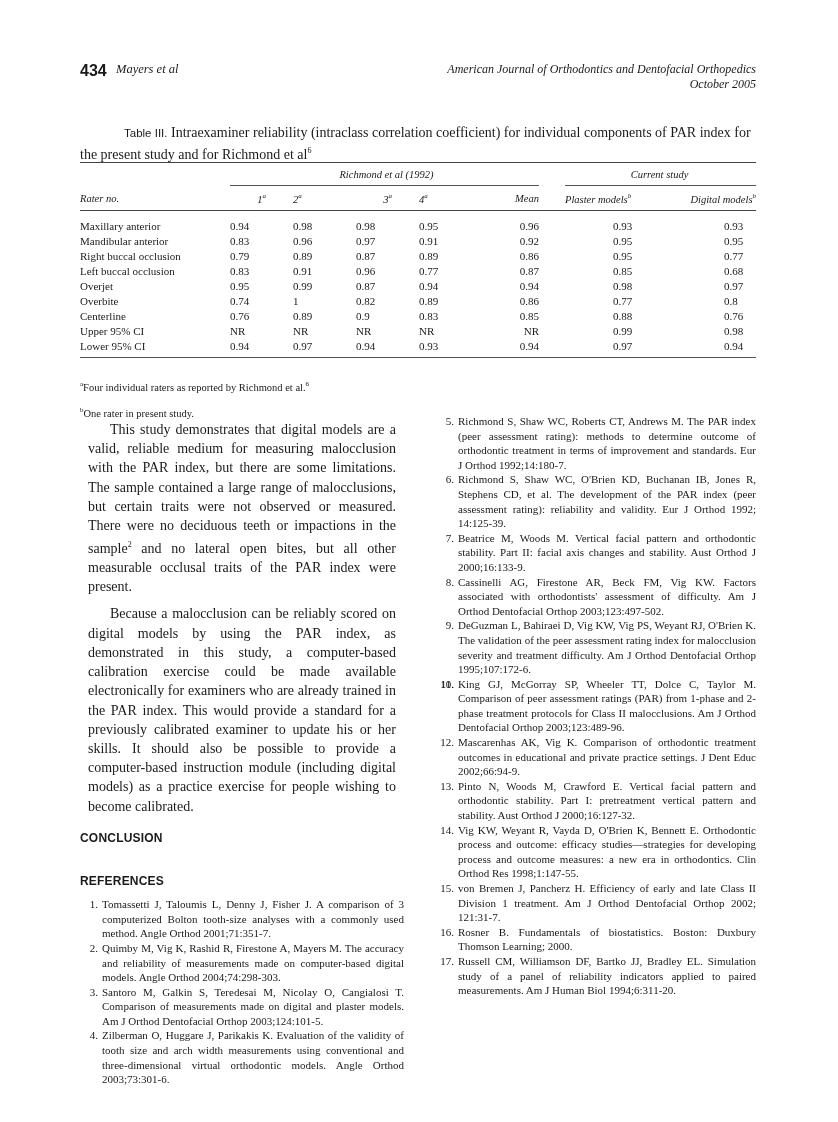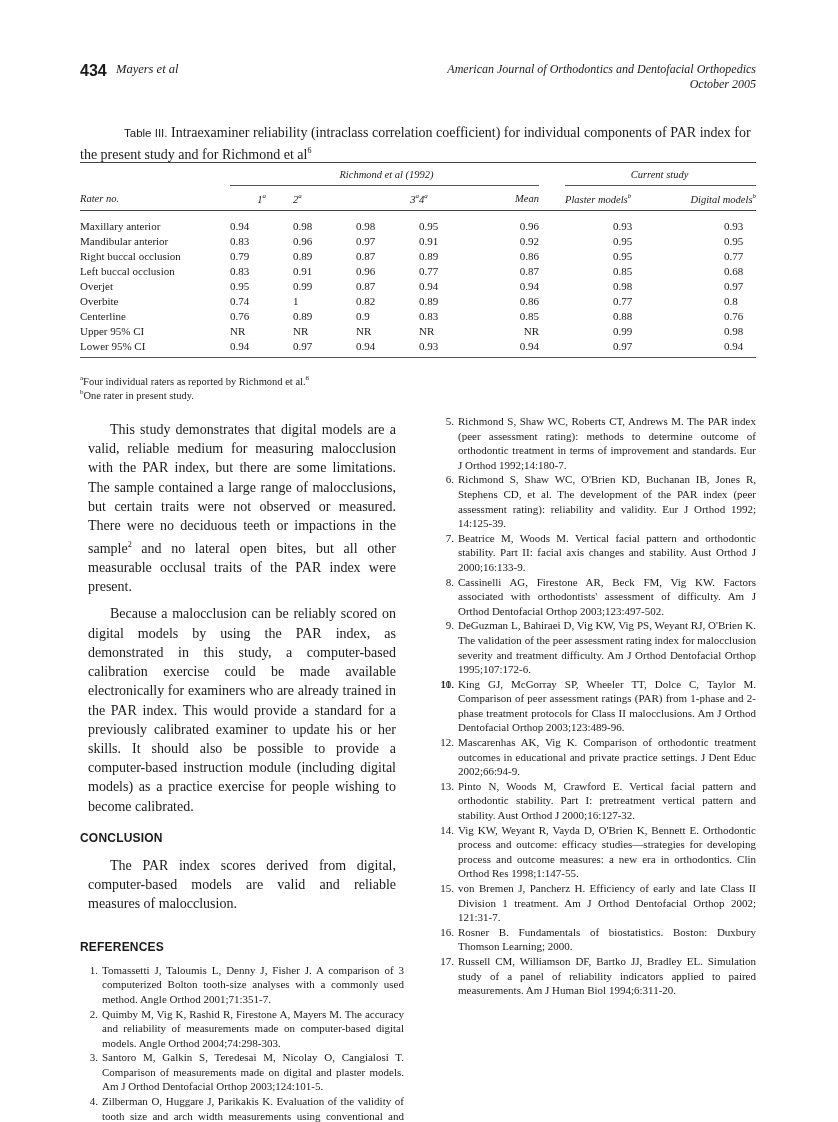--- a/index.html
+++ b/index.html
@@ -19,21 +19,21 @@
   .par-table td, .par-table th { padding: 0; height: 15px; }
   .par-table .group-row th { height: 22px; vertical-align: middle; }
   .group-line { border-bottom: 1px solid #555; }
   .par-table .col-row th { height: 24px; border-bottom: 1.6px solid #444; vertical-align: middle; }
   .par-table .first-body td { padding-top: 7px; }
   .par-table .last-body td { padding-bottom: 4px; border-bottom: 1.6px solid #555; }
   .par-table td.lab { text-align: left; width: 150px; }
   .par-table td.num { text-align: left; }
   .par-table th sup { font-size: 7px; }
 
-  .footnotes { position: absolute; left: 80px; top: 373px; font-size: 10.5px; line-height: 11px; }
+  .footnotes { position: absolute; left: 80px; top: 373px; font-size: 10.5px; line-height: 22px; }
   .footnotes sup { font-size: 7px; }
 
   .col-left { position: absolute; left: 80px; width: 324px; top: 412px; font-size: 14px; line-height: 19.2px; text-align: justify; }
   .col-left p { margin: 8px; text-indent: 22px; }
   .section-heading { font-family: "Liberation Sans", sans-serif; font-weight: bold; font-size: 12px; margin: 12px 0 4px 0; letter-spacing: 0.2px; }
   .conclusion-heading { margin-top: 13px; }
   .refs-heading { margin-top: 24px; margin-bottom: 6px; }
 
   .ref-list { margin: 0; padding: 0; list-style: none; font-size: 11px; line-height: 14.6px; text-align: justify; }
   .ref-list li { position: relative; padding-left: 22px; }
@@ -85,21 +85,21 @@
           <div class="group-line" style="margin-right:4px;"></div>
         </th>
       <th colspan="2" style="height:0; padding:0 0 0 22px;">
           <div class="group-line"></div>
         </th>
     </tr>
     <tr class="col-row">
       <th style="text-align:left;"><span>Rater no.</span></th>
       <th style="text-align:center;"><span>1</span><sup>a</sup></th>
       <th style="text-align:left;"><span>2</span><sup>a</sup></th>
-      <th style="text-align:right;"><span>3</span><sup>a</sup></th>
+      <th style="text-align:center;"><span>3</span><sup>a</sup></th>
       <th style="text-align:left;"><span>4</span><sup>a</sup></th>
       <th style="text-align:right; padding-right:4px;"><span>Mean</span></th>
       <th style="text-align:left; padding-left:22px;"><span>Plaster models</span><sup>b</sup></th>
       <th style="text-align:right;"><span>Digital models</span><sup>b</sup></th>
     </tr>
   </thead>
   <tbody id="table-body">
       <tr class="first-body">
         <td class="lab">Maxillary anterior</td>
         <td class="num">0.94</td>
@@ -195,21 +195,20 @@
 
 <div class="footnotes">
   <div><sup>a</sup><span>Four individual raters as reported by Richmond et al.</span><sup>6</sup></div>
   <div><sup>b</sup><span>One rater in present study.</span></div>
 </div>
 
 <div class="col-left">
   <p><span>This study demonstrates that digital models are a valid, reliable medium for measuring malocclusion with the PAR index, but there are some limitations. The sample contained a large range of malocclusions, but certain traits were not observed or measured. There were no deciduous teeth or impactions in the sample</span><sup style="font-size:8px;">2</sup><span> and no lateral open bites, but all other measurable occlusal traits of the PAR index were present.</span></p>
   <p>Because a malocclusion can be reliably scored on digital models by using the PAR index, as demonstrated in this study, a computer-based calibration exercise could be made available electronically for examiners who are already trained in the PAR index. This would provide a standard for a previously calibrated examiner to update his or her skills. It should also be possible to provide a computer-based instruction module (including digital models) as a practice exercise for people wishing to become calibrated.</p>
   <div class="section-heading conclusion-heading">CONCLUSION</div>
-  <p>The PAR index scores derived from digital, computer-based models are valid and reliable measures of malocclusion.</p>
   <div class="section-heading refs-heading">REFERENCES</div>
   <ol class="ref-list" id="refs-left">
       <li><span class="ref-num">1.</span><span>Tomassetti J, Taloumis L, Denny J, Fisher J. A comparison of 3 computerized Bolton tooth-size analyses with a commonly used method. Angle Orthod 2001;71:351-7.</span></li>
       <li><span class="ref-num">2.</span><span>Quimby M, Vig K, Rashid R, Firestone A, Mayers M. The accuracy and reliability of measurements made on computer-based digital models. Angle Orthod 2004;74:298-303.</span></li>
       <li><span class="ref-num">3.</span><span>Santoro M, Galkin S, Teredesai M, Nicolay O, Cangialosi T. Comparison of measurements made on digital and plaster models. Am J Orthod Dentofacial Orthop 2003;124:101-5.</span></li>
       <li><span class="ref-num">4.</span><span>Zilberman O, Huggare J, Parikakis K. Evaluation of the validity of tooth size and arch width measurements using conventional and three-dimensional virtual orthodontic models. Angle Orthod 2003;73:301-6.</span></li>
     </ol>
 </div>
 
 <div class="col-right">

